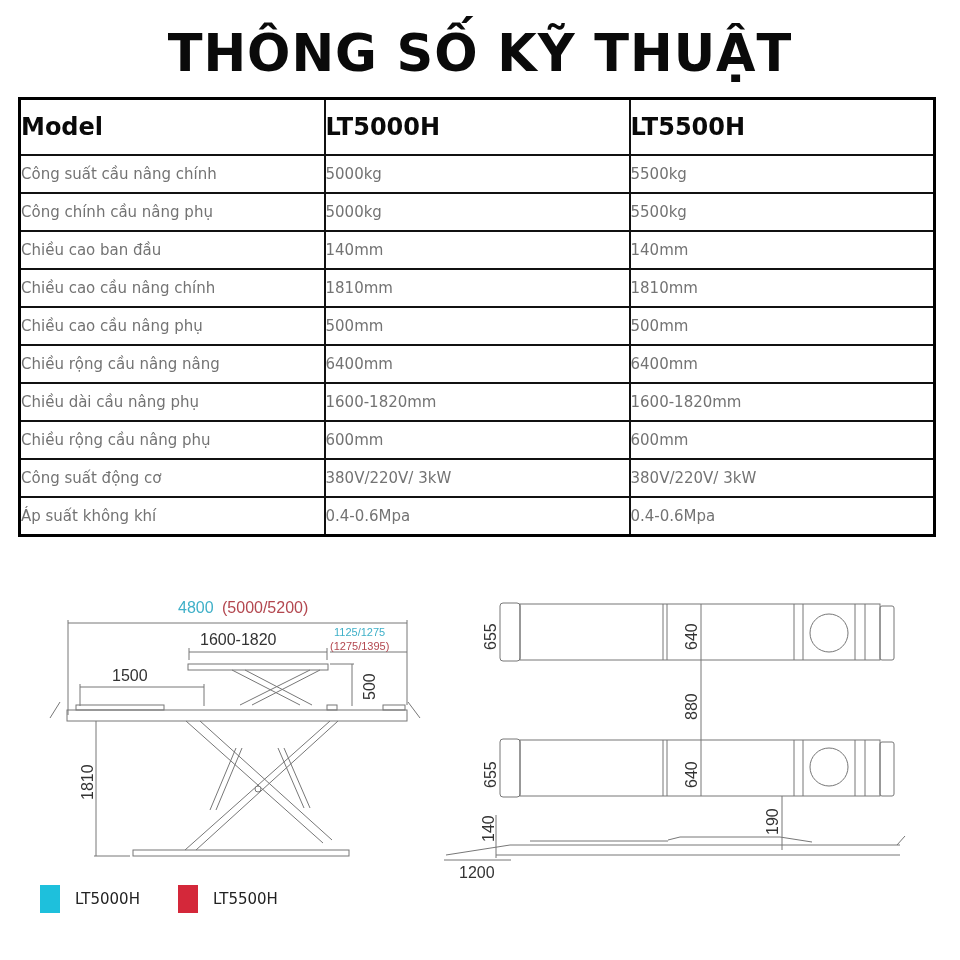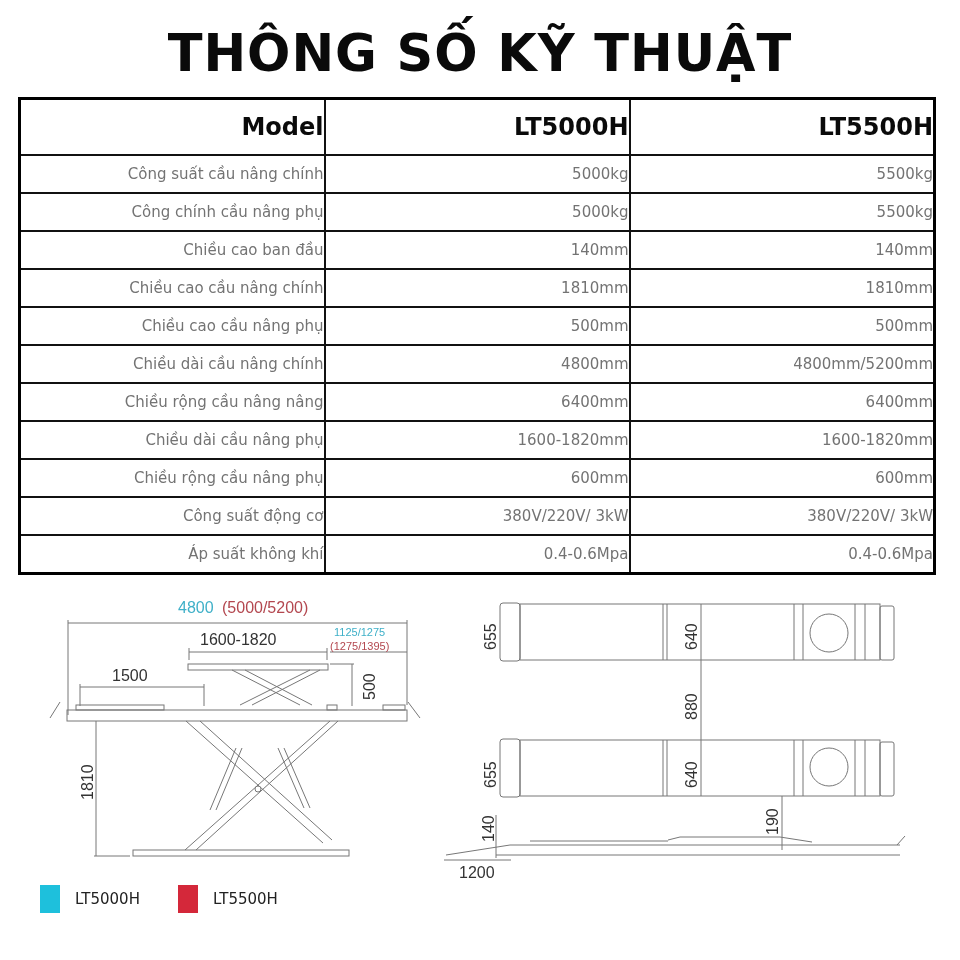--- a/index.html
+++ b/index.html
@@ -1,19 +1,19 @@
 <!DOCTYPE html>
 <html><head>
 <meta charset="utf-8">
 <style>
   html, body { margin: 0; padding: 0; background: #ffffff; }
   body { width: 960px; height: 960px; position: relative; overflow: hidden; font-family: "DejaVu Sans", sans-serif; color: #111; }
   .title { position: absolute; top: 18px; left: 0; width: 960px; text-align: center; font-family: "DejaVu Sans", sans-serif; font-weight: bold; font-size: 52px; letter-spacing: 1px; color: #0a0a0a; line-height: 70px; transform: scaleX(0.98); }
   table.spec { position: absolute; top: 97px; left: 18px; width: 915px; border-collapse: collapse; border: 3px solid #000; table-layout: fixed; }
-  table.spec th, table.spec td { border: 2.5px solid #111; text-align: right; padding: 0; }
+  table.spec th, table.spec td { border: 2.5px solid #111; text-align: left; padding: 0; }
   table.spec th { height: 54px; font-family: "DejaVu Sans", sans-serif; font-weight: bold; font-size: 24px; color: #0a0a0a; }
   table.spec td { height: 36px; font-size: 15px; color: #737373; }
   col.c1 { width: 305px; } col.c2 { width: 305px; } col.c3 { width: 305px; }
 
   .drawing { position: absolute; }
   svg text { font-family: "Liberation Sans", sans-serif; }
   .legend { position: absolute; top: 885px; left: 40px; display: flex; align-items: center; font-size: 15px; color: #222; }
   .sw { width: 20px; height: 28px; display: inline-block; margin-right: 15px; }
   .legend-item { display: flex; align-items: center; margin-right: 38px; }
 </style>
@@ -53,25 +53,20 @@
       </tr>
     <tr>
         <td>Chiều cao cầu nâng chính</td>
         <td>1810mm</td>
         <td>1810mm</td>
       </tr>
     <tr>
         <td>Chiều cao cầu nâng phụ</td>
         <td>500mm</td>
         <td>500mm</td>
-      </tr>
-    <tr>
-        <td>Chiều dài cầu nâng chính</td>
-        <td>4800mm</td>
-        <td>4800mm/5200mm</td>
       </tr>
     <tr>
         <td>Chiều rộng cầu nâng nâng</td>
         <td>6400mm</td>
         <td>6400mm</td>
       </tr>
     <tr>
         <td>Chiều dài cầu nâng phụ</td>
         <td>1600-1820mm</td>
         <td>1600-1820mm</td>

